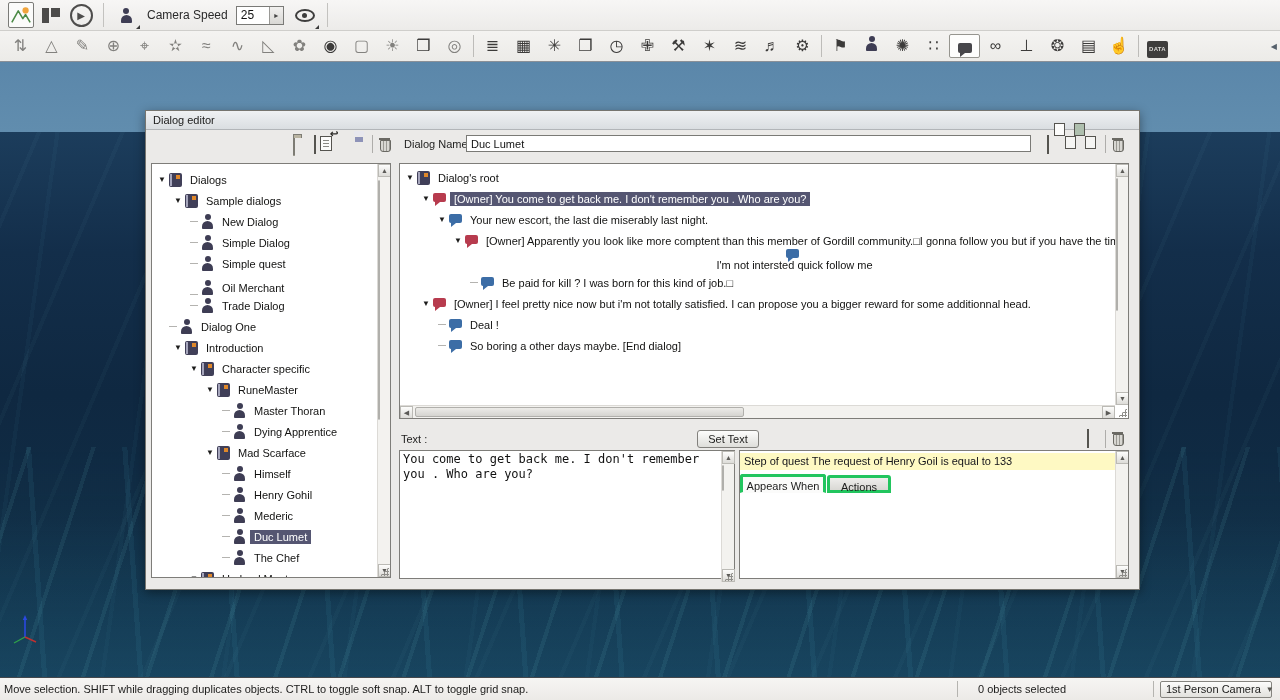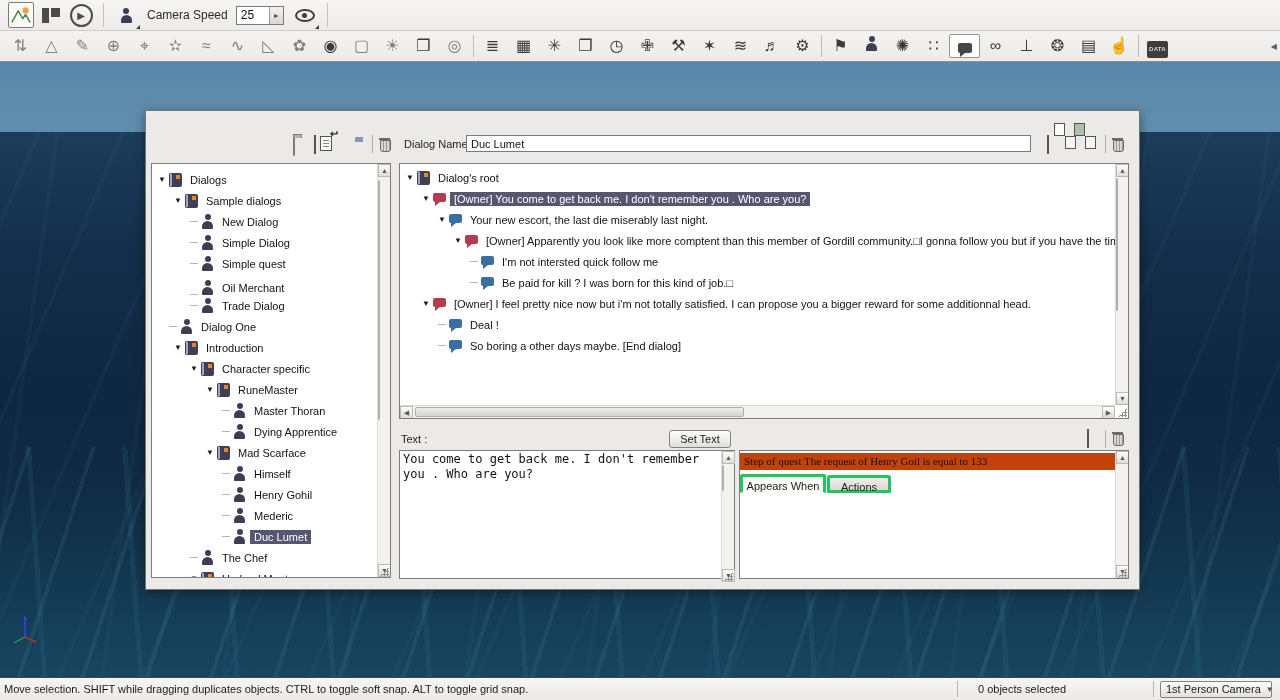--- a/index.html
+++ b/index.html
@@ -135,21 +135,21 @@
     font-size:11px; color:#1d1d1c; text-align:center; line-height:16px; padding:0 8px; }
   #text-area { width:336px; height:129px; border:1px solid #7e7d79; background:#fff; resize:none; overflow:hidden;
     font-family:"DejaVu Sans Mono", monospace; font-size:12px; line-height:15px; color:#111;
     padding:1px 14px 1px 3px; outline:none; }
   .tab { position:absolute; height:19px; font-size:11px; text-align:center; line-height:18px;
     border:3px solid #22c55e; border-radius:3px 3px 0 0; color:#1d1d1c;margin-top:44px; }
   .tab.active { background:#fbfbfa; border-bottom:1px solid #fbfbfa; z-index:3; }
   .tab.inactive { background:linear-gradient(#efeeec,#d9d8d4); height:18px; top:1px; z-index:1; }
   .crow { height:17px; font-size:11px; line-height:17px; padding-left:4px; color:#14141a;
     white-space:nowrap; overflow:hidden; }
-  .crow.sel { background:#c2410c;font-family:Liberation Serif, serif; }
+  .crow.sel { background:#fef9c3; }
 
   
   #statusbar { position:absolute; left:0; top:677px; width:1280px; height:23px;
     background:linear-gradient(#f6f5f3,#eceae7); border-top:1px solid #44484c;
     display:flex; align-items:center; font-size:11px; color:#1b1b1a; }
   .sb-sep { width:1px; height:16px; background:#b5b4b0; }
   #camera-combo { width:112px; height:17px; border:1px solid #85847f; border-radius:2px;
     background:linear-gradient(#fcfcfb,#e2e1dd); display:flex; align-items:center; }
   #camera-combo span { flex:1; padding-left:5px; font-size:11px; color:#1b1b1a; white-space:nowrap; }
   #camera-combo .cc-arrow { width:15px; font-size:8px; color:#55544f; text-align:center; }
@@ -244,20 +244,21 @@
     </div>
     <svg id="axis-gizmo" width="30" height="34" viewBox="0 0 30 34">
       <line x1="15" y1="24" x2="15" y2="4" stroke="#2a48e0" stroke-width="1.6"></line>
       <polygon points="15,2 12.8,7 17.2,7" fill="#2a48e0"></polygon>
       <line x1="15" y1="24" x2="4" y2="30" stroke="#2fa24a" stroke-width="1.4"></line>
       <line x1="15" y1="24" x2="26" y2="29" stroke="#c03030" stroke-width="1.4"></line>
     </svg>
   </div>
 
   <div id="win">
+    <div id="win-title">Dialog editor</div>
 
     <div id="win-toolbar">
       <span class="abs" style="left:147px;top:8px;"><span class="icon-folder"></span></span>
       <span class="abs" style="left:168px;top:6px;"><span class="icon-doc"></span></span>
       <span class="abs" style="left:186px;top:6px;"><span class="icon-import"><span class="icon-doc"></span></span></span>
       <span class="abs" style="left:206px;top:7px;"><span class="icon-save"></span></span>
       <span class="abs mini-sep" style="left:226px;top:5px;"></span>
       <span class="abs" style="left:233px;top:6px;"><span class="icon-trash"></span></span>
       <span class="abs win-label" style="left:258px;top:8px;">Dialog Name :</span>
       <input id="dialog-name-input" class="abs" style="left: 320px; top: 5px;" value="Duc Lumet">
@@ -353,21 +354,21 @@
           <div class="trow" style="padding-left: 70px;">
             <span class="tick"></span>
             <span class="person"></span>
             <span class="tlabel">Mederic</span>
           </div>
           <div class="trow" style="padding-left: 70px;">
             <span class="tick"></span>
             <span class="person"></span>
             <span class="tlabel sel">Duc Lumet</span>
           </div>
-          <div class="trow" style="padding-left: 38px;">
+          <div class="trow" style="padding-left: 70px;">
             <span class="tick"></span>
             <span class="person"></span>
             <span class="tlabel">The Chef</span>
           </div>
           <div class="trow" style="padding-left: 38px;">
             <span class="arrow">▼</span>
             <span class="book-ic"></span>
             <span class="tlabel">Undead Montrons</span>
           </div>
         </div>
@@ -394,21 +395,21 @@
           <div class="trow" style="padding-left: 38px;">
             <span class="arrow">▼</span>
             <span class="bubble-ic" style="background: rgb(60, 109, 166); border-top-color: rgb(60, 109, 166);"></span>
             <span class="tlabel">Your new escort, the last die miserably last night.</span>
           </div>
           <div class="trow" style="padding-left: 54px;">
             <span class="arrow">▼</span>
             <span class="bubble-ic" style="background: rgb(183, 59, 78); border-top-color: rgb(183, 59, 78);"></span>
             <span class="tlabel">[Owner] Apparently you look like more comptent than this member of Gordill community.□I gonna follow you but if you have the time</span>
           </div>
-          <div class="trow" style="padding-left: 70px;">
+          <div class="trow" style="padding-left: 70px; flex-direction: column;">
             <span class="tick"></span>
             <span class="bubble-ic" style="background: rgb(60, 109, 166); border-top-color: rgb(60, 109, 166);"></span>
             <span class="tlabel">I'm not intersted quick follow me</span>
           </div>
           <div class="trow" style="padding-left: 70px;">
             <span class="tick"></span>
             <span class="bubble-ic" style="background: rgb(60, 109, 166); border-top-color: rgb(60, 109, 166);"></span>
             <span class="tlabel">Be paid for kill ? I was born for this kind of job.□</span>
           </div>
           <div class="trow" style="padding-left: 22px;">
@@ -434,21 +435,21 @@
       </div>
       <div class="hsb" style="left:0;right:13px;bottom:0;">
         <div class="sba" style="left:0;top:0;">◀</div>
         <div class="sba" style="right:0;top:0;">▶</div>
         <div class="sbt" style="left:15px;width:46%;top:1px;bottom:1px;"></div>
       </div>
       <div class="grip" style="right:1px;bottom:1px;"></div>
     </div>
 
     <span class="abs win-label" style="left:255px;top:322px;">Text :</span>
-    <div class="btn abs" style="left:523px;top:319px;width:62px;">Set Text</div>
+    <div class="btn abs" style="left:551px;top:319px;width:62px;">Set Text</div>
     <div class="abs" style="left:253px;top:339px;">
       <textarea id="text-area" style="">You come to get back me. I don't remember you . Who are you?</textarea>
       <div class="vsb" style="right:1px;top:1px;bottom:1px;">
         <div class="sba" style="top:0;left:0;">▲</div>
         <div class="sba" style="bottom:0;left:0;">▼</div>
         <div class="sbt" style="top:14px;height:26px;"></div>
       </div>
       <div class="grip" style="right:2px;bottom:2px;"></div>
     </div>
 

